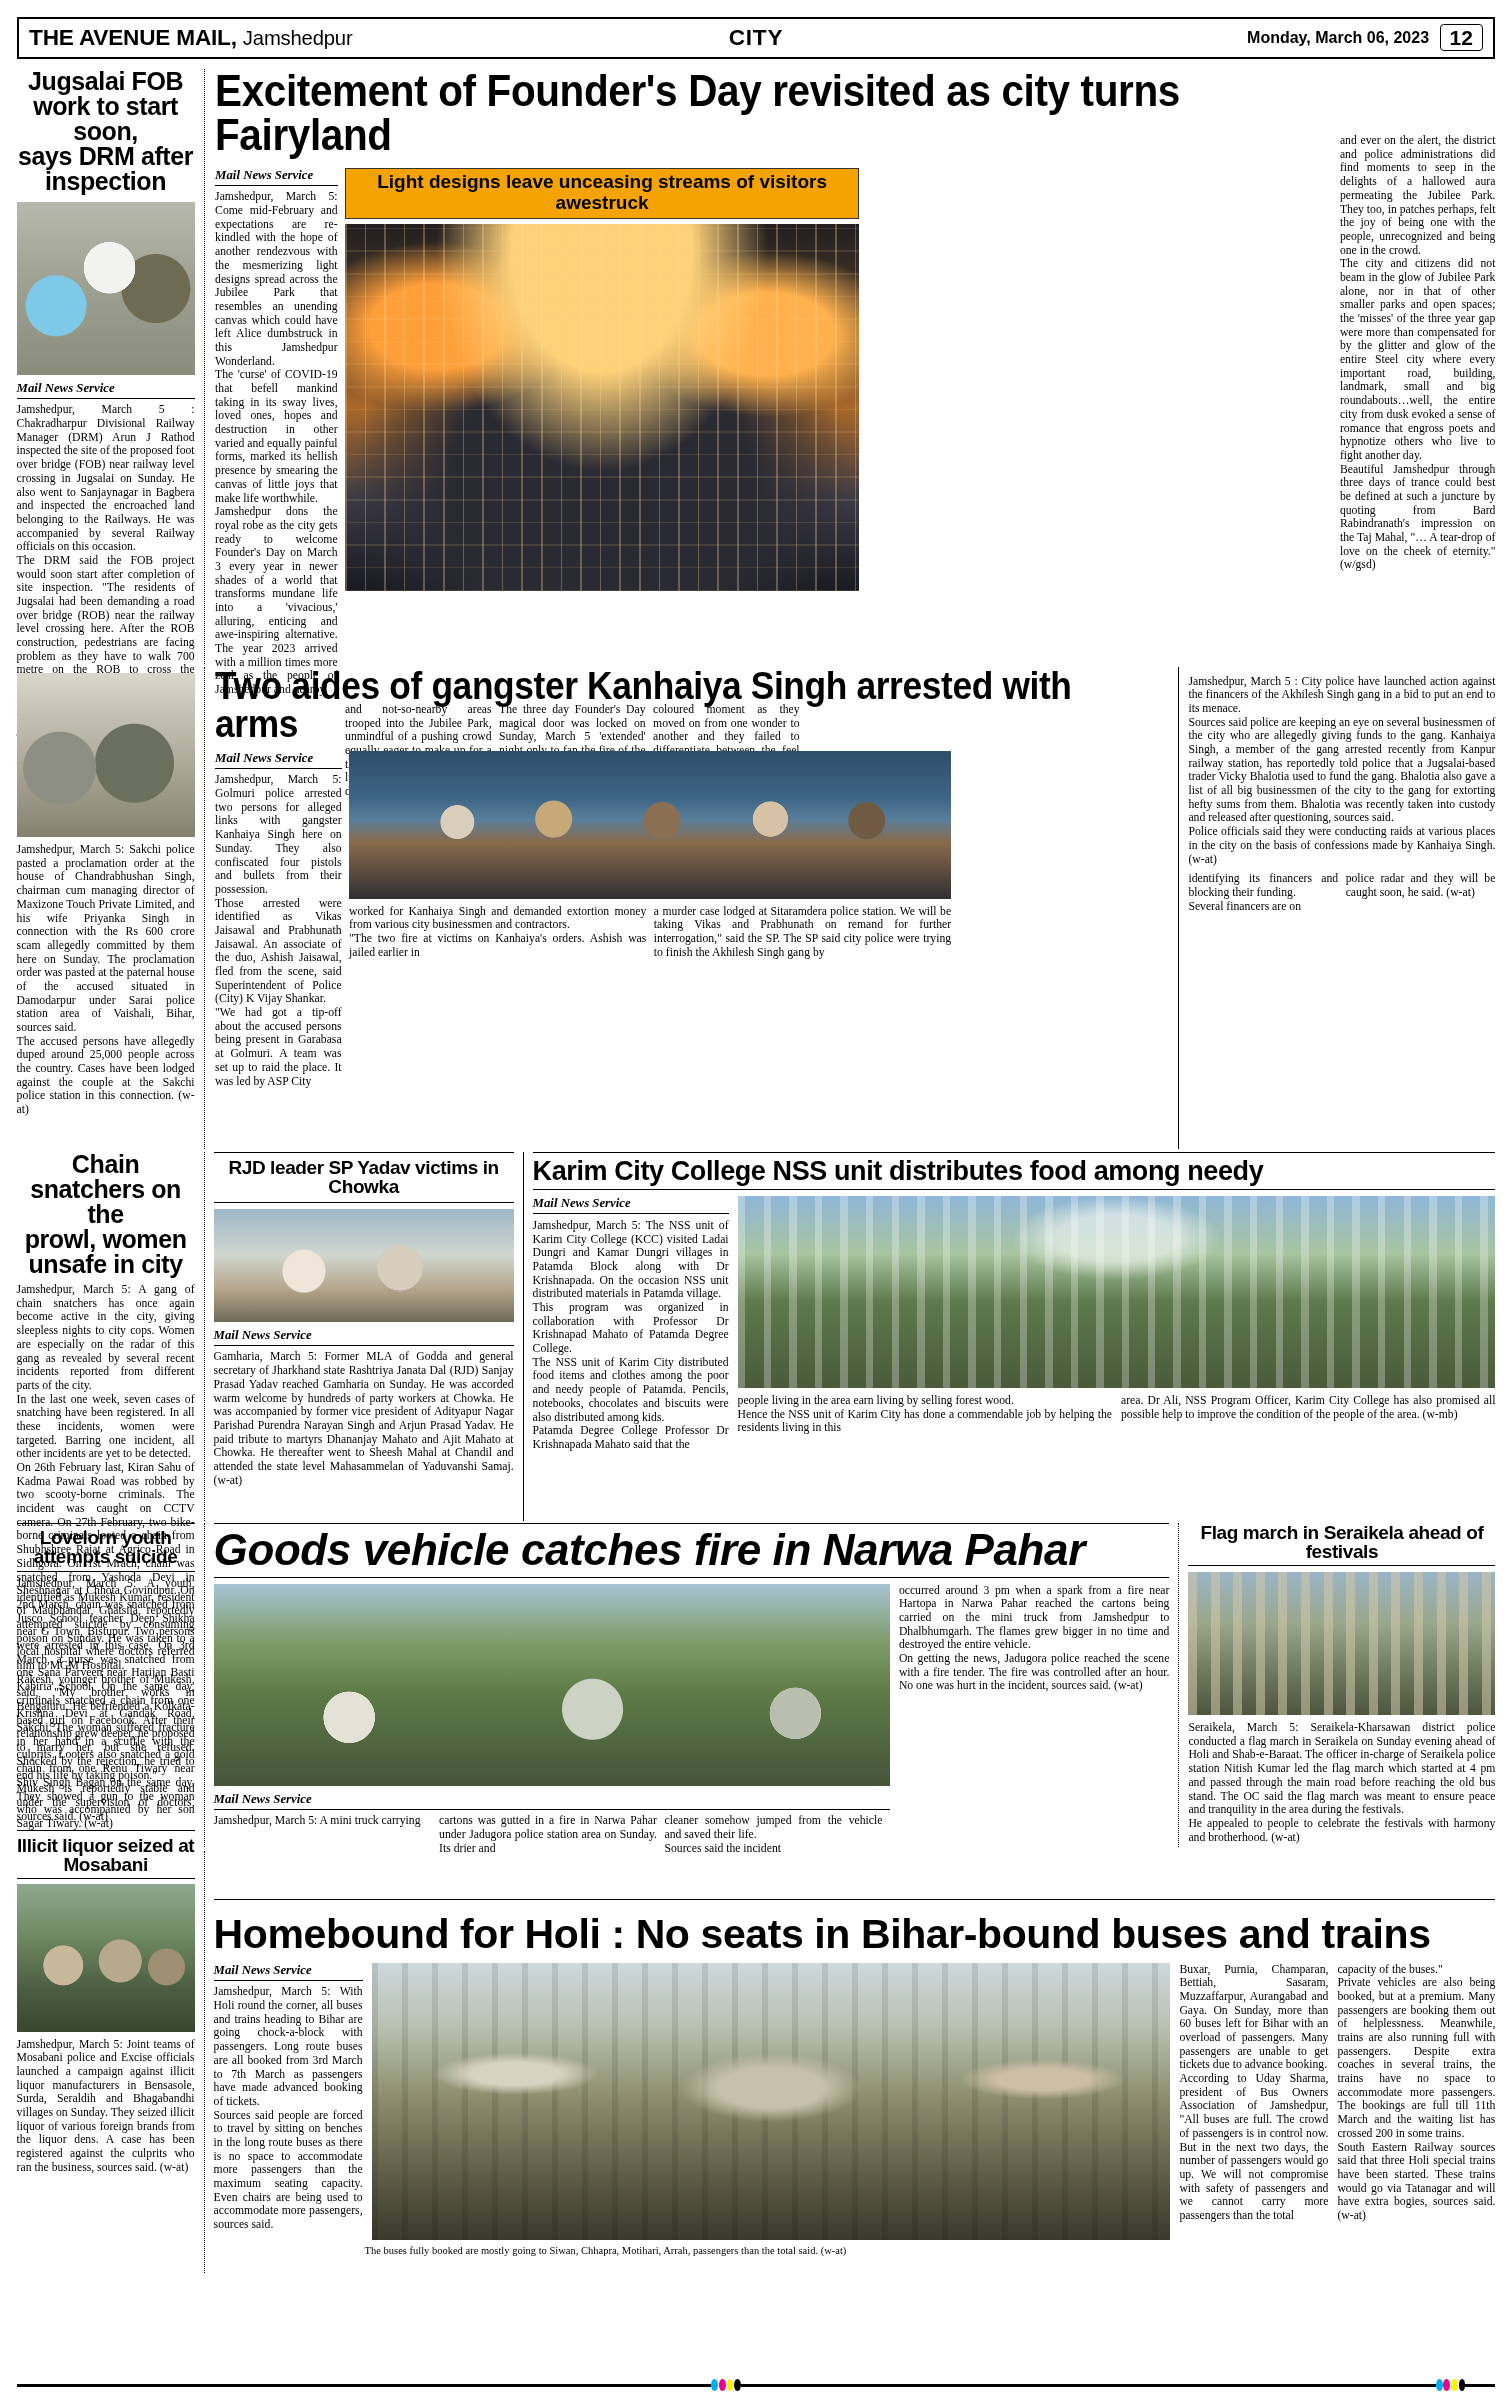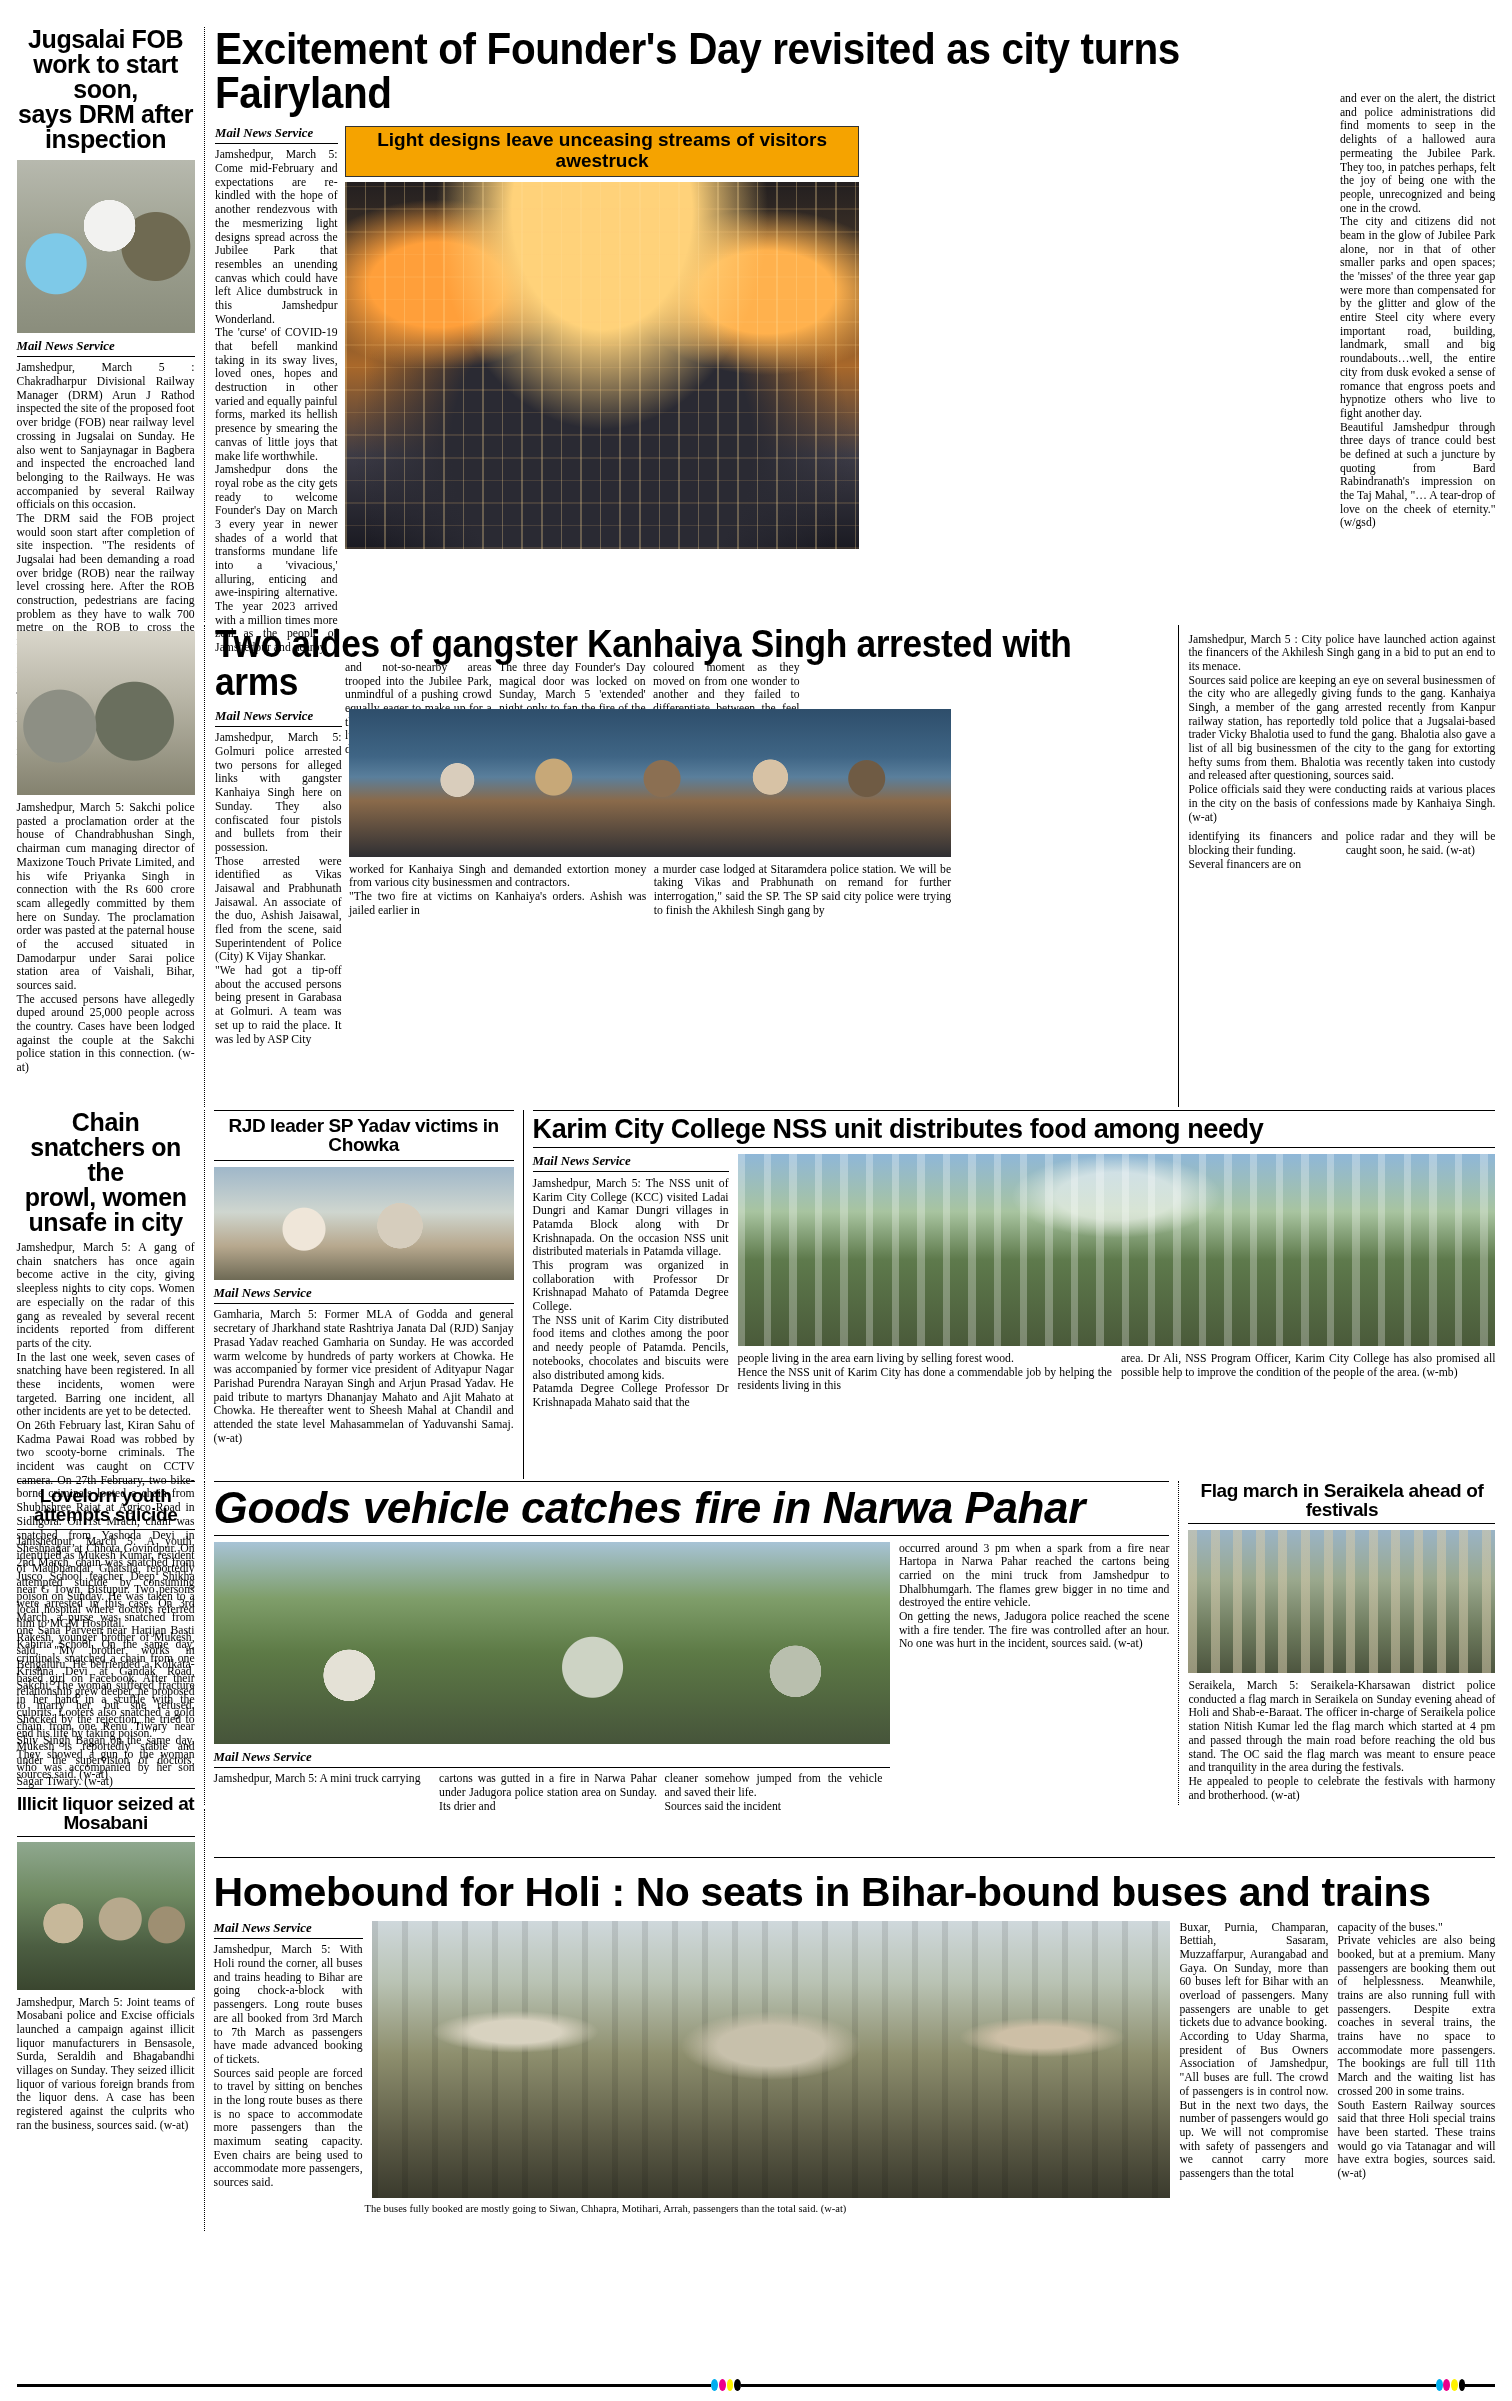--- a/index.html
+++ b/index.html
@@ -77,20 +77,31 @@
   .dots { display:flex; gap:0.8px; align-items:center; }
   .dots i { display:block; width:6.8px; height:12px; border-radius:50%; }
   .dots i.c{background:#00AEEF;} .dots i.m{background:#EC008C;}
   .dots i.y{background:#FFF200;} .dots i.k{background:#000;}
 </style>
 </head>
 <body>
 
 <div class="page">
 
+  <div class="masthead">
+    <div class="mh-left">
+      <b>THE AVENUE MAIL,</b>
+      <span class="city">Jamshedpur</span>
+    </div>
+    <div class="mh-center">CITY</div>
+    <div class="mh-right">
+      <div class="mh-date">Monday, March 06, 2023</div>
+      <div class="mh-page">12</div>
+    </div>
+  </div>
 
   <div class="flexrow" style="margin-top:10.5px; height:595px;">
 
     <div style="width:187px; padding-right:9px;">
       <div class="hl hl-mid hl-c">
         <div>Jugsalai FOB work to start soon,</div>
         <div>says DRM after inspection</div>
       </div>
       <div class="photo" style="height:173px; margin-top:7.5px;">
         <div class="photo-in" style="background:

